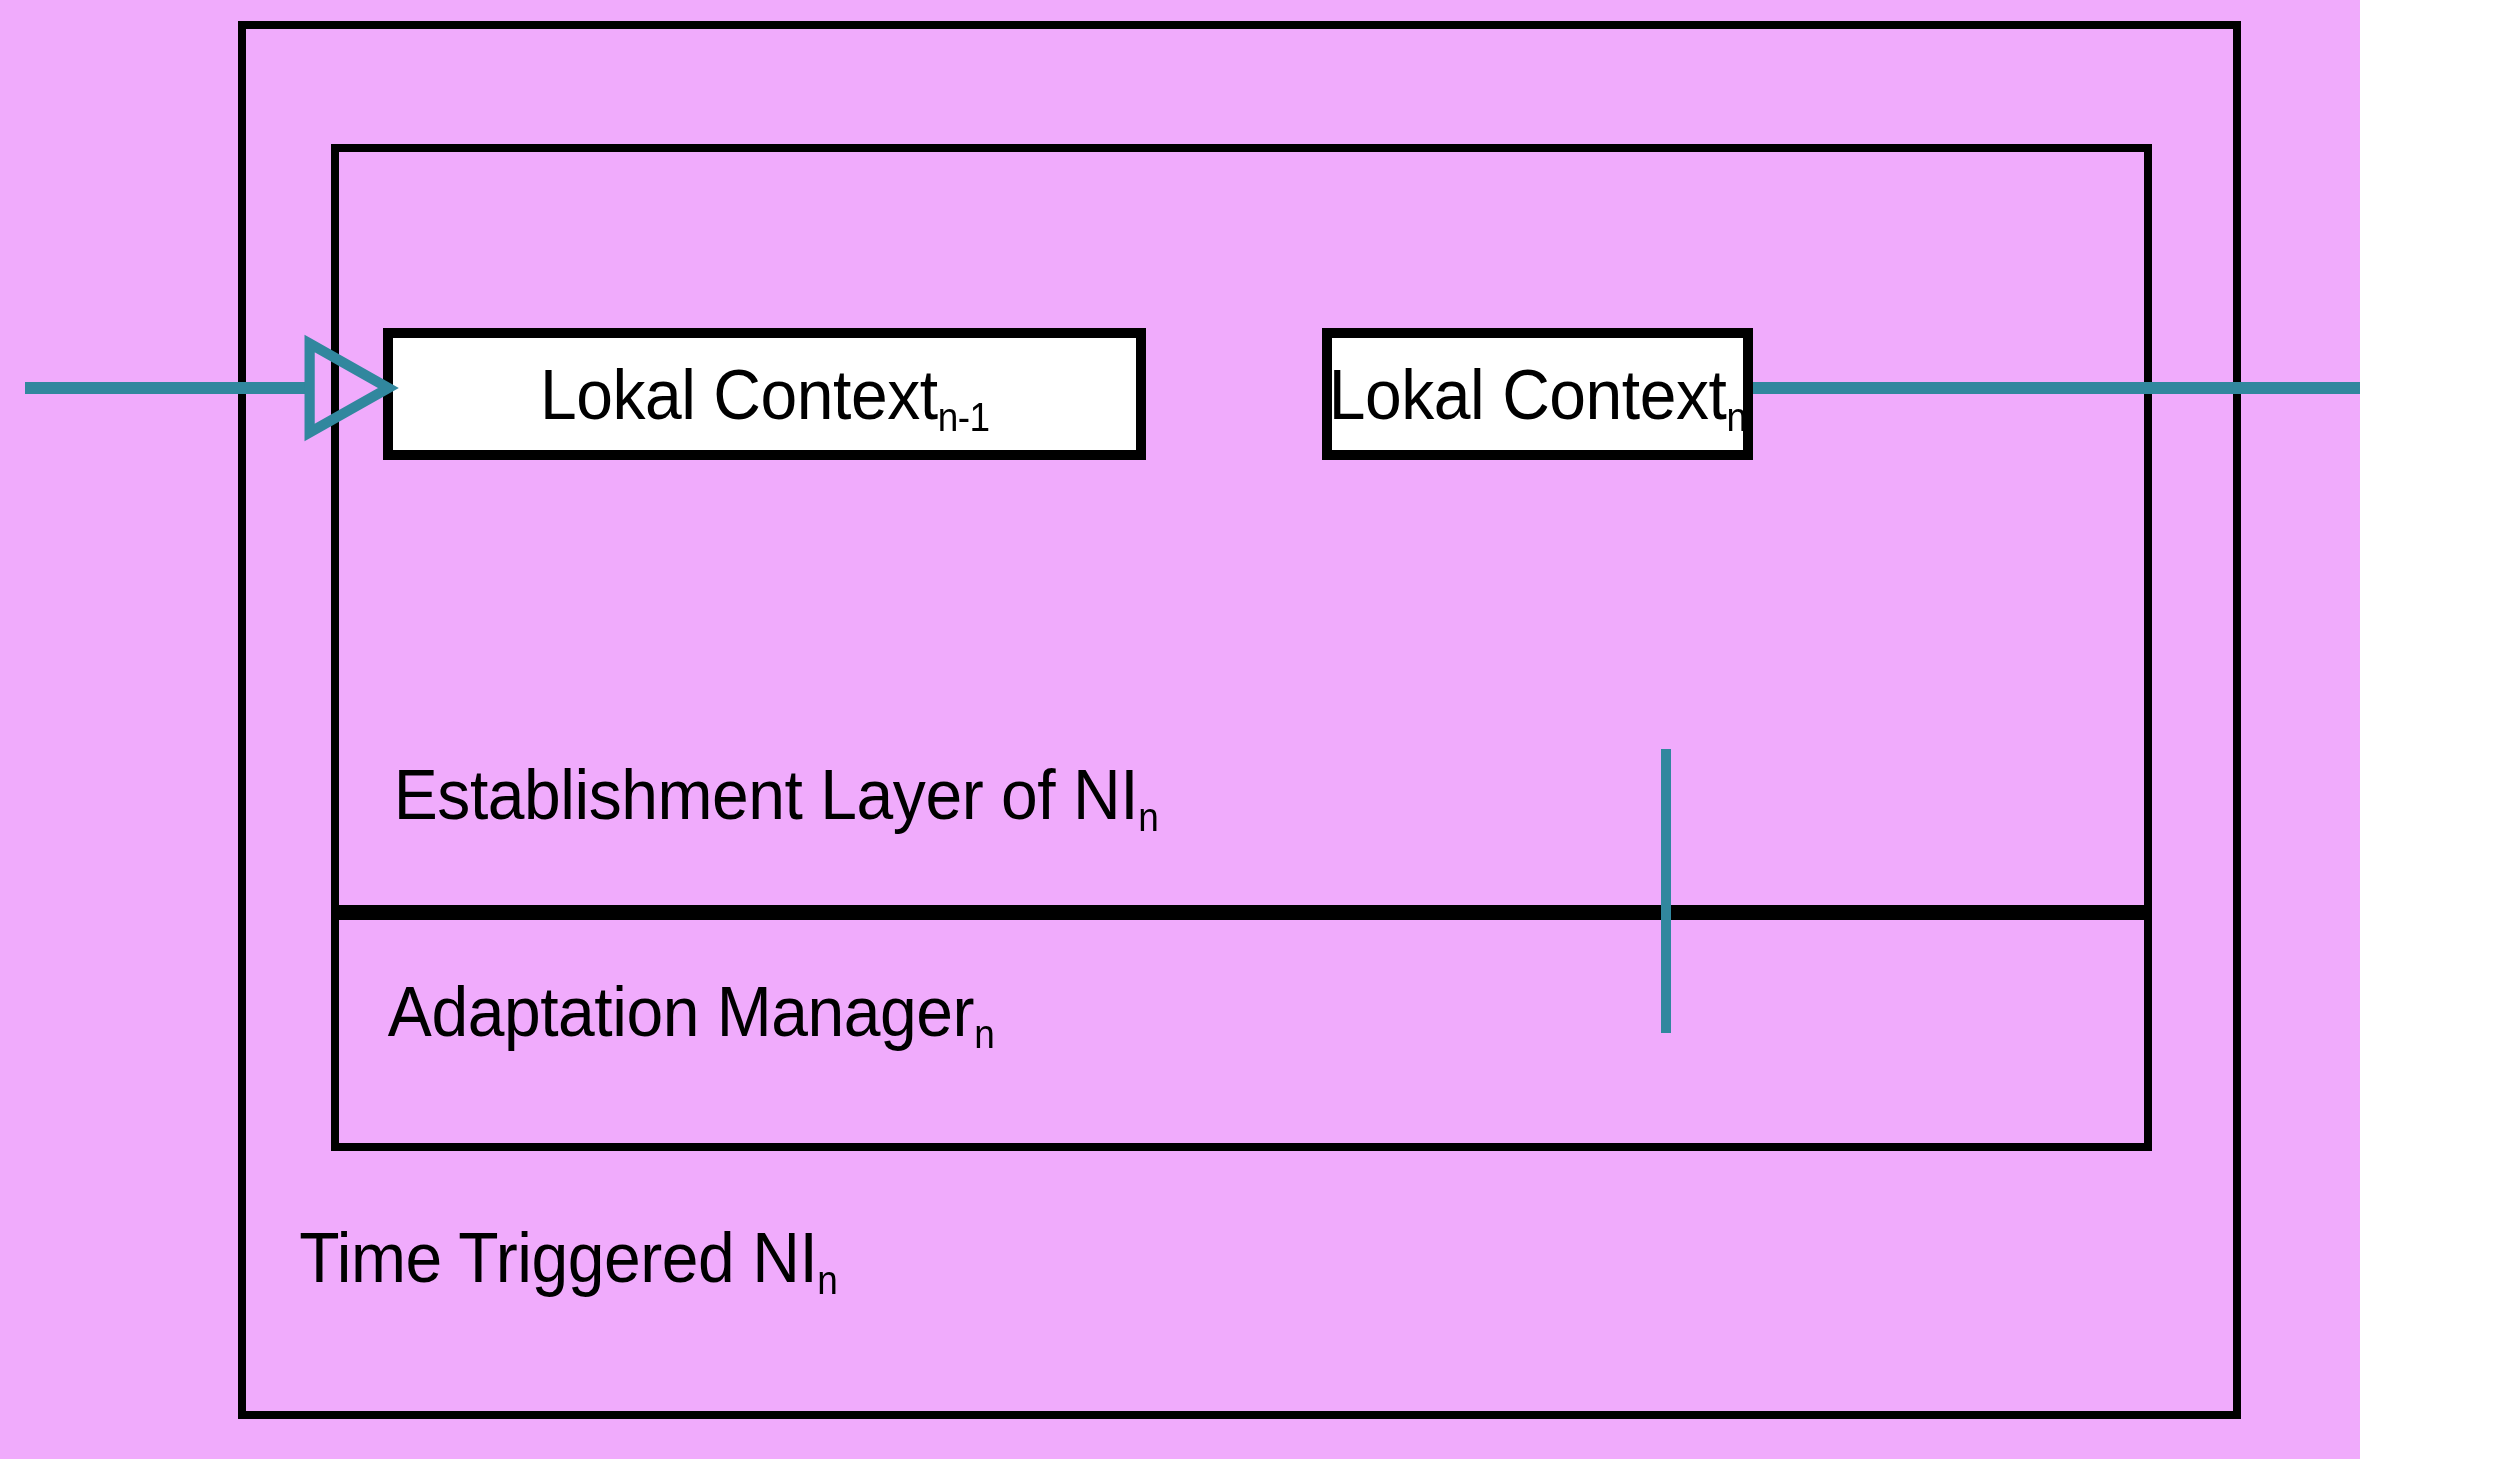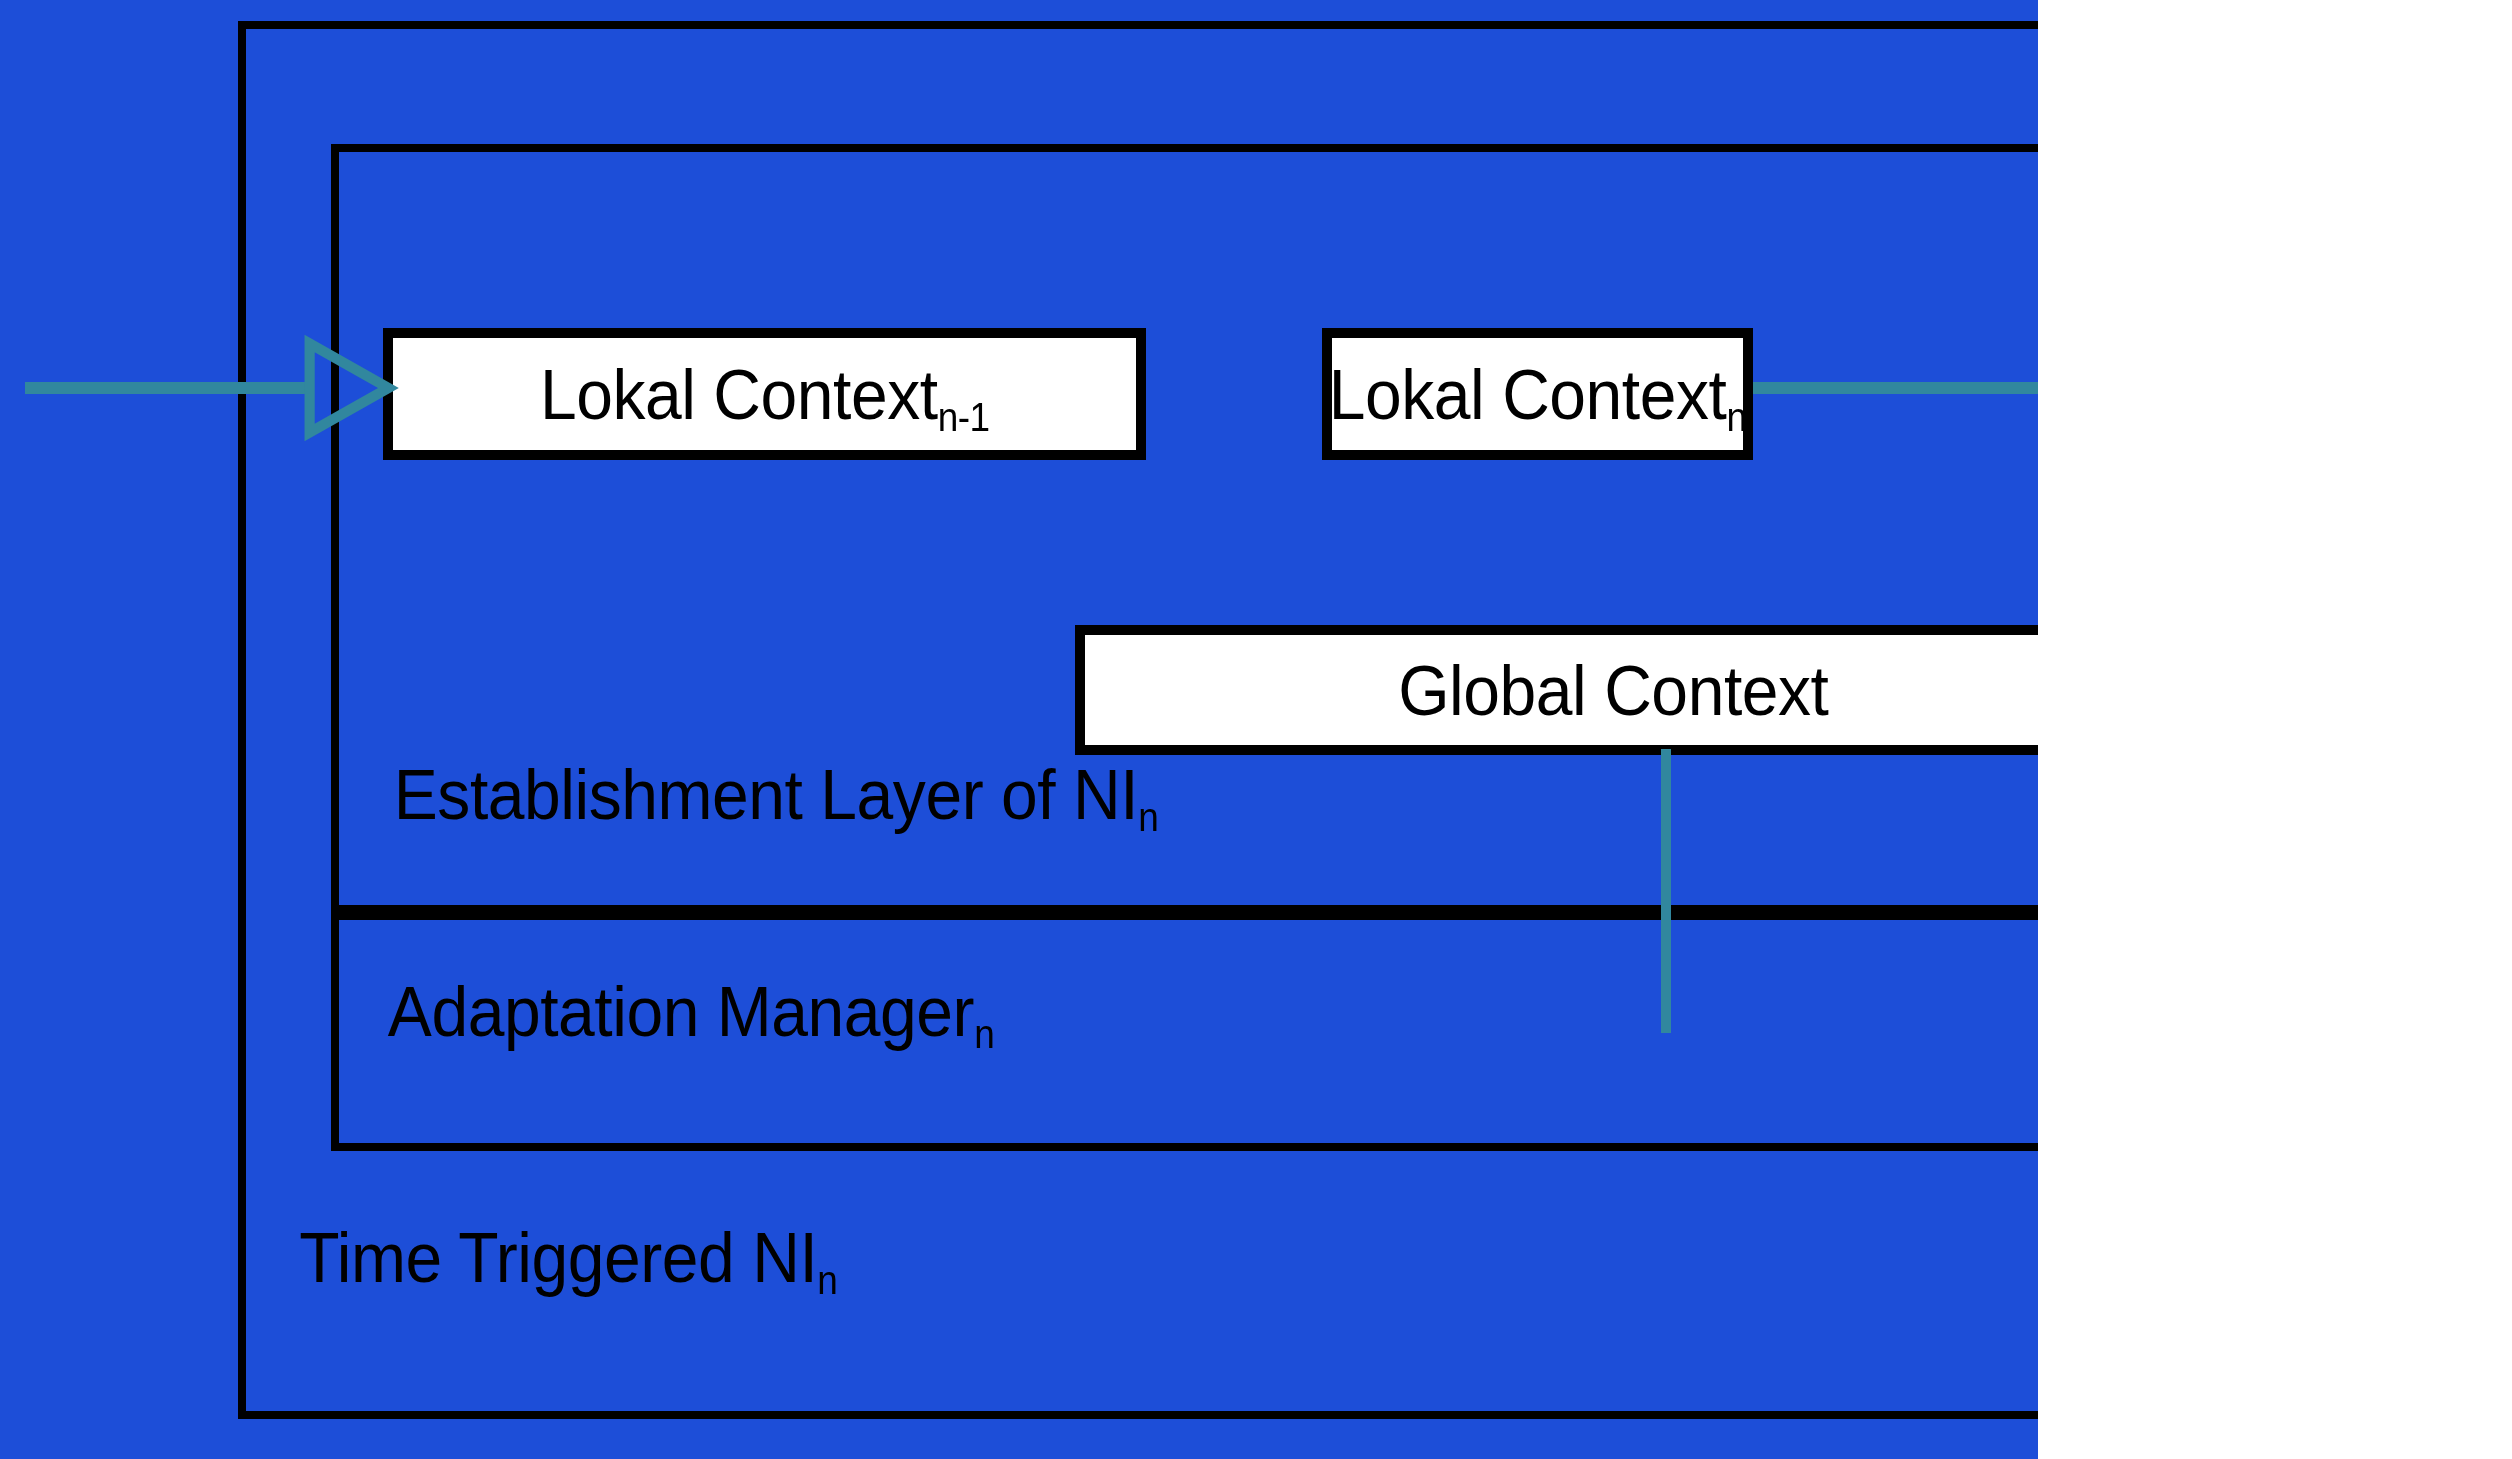--- a/index.html
+++ b/index.html
@@ -3,23 +3,23 @@
 <meta charset="utf-8">
 <title>Time Triggered NI Diagram</title>
 <style>
   html, body {
     margin: 0;
     padding: 0;
     background: #ffffff;
   }
   #canvas {
     position: relative;
-    width: 2038px;
+    width: 2360px;
     height: 1460px;
-    background: #1d4ed8;
+    background: #f0abfc;
     overflow: hidden;
     font-family: "Liberation Sans", "DejaVu Sans", sans-serif;
   }
 
   
   .box {
     position: absolute;
     box-sizing: border-box;
     background: #ffffff;
   }
@@ -176,23 +176,20 @@
   <div class="divider"></div>
 
   <div class="box ctx-box lokal-n1-box">
     <span class="ctx-label"><span>Lokal Context</span><sub>n-1</sub></span>
   </div>
 
   <div class="box ctx-box lokal-n-box">
     <span class="ctx-label"><span>Lokal Context</span><sub>n</sub></span>
   </div>
 
-  <div class="box ctx-box global-box">
-    <span class="ctx-label">Global Context</span>
-  </div>
 
   <div class="label est-label"><span class="ctx-label" style="position:static;display:inline-block;"><span>Establishment Layer of NI</span><sub>n</sub></span></div>
 
   <div class="label adapt-label"><span class="ctx-label" style="position:static;display:inline-block;"><span>Adaptation Manager</span><sub>n</sub></span></div>
 
   <div class="label tt-label"><span class="ctx-label" style="position:static;display:inline-block;"><span>Time Triggered NI</span><sub>n</sub></span></div>
 
   <div class="teal-line-h line-in"></div>
   <svg class="arrow-head arrow-in" width="93" height="102" viewBox="0 0 100 110">
     <polygon points="7,7 92,55 7,103" fill="none" stroke="#31879E" stroke-width="11" stroke-linejoin="miter"></polygon>

